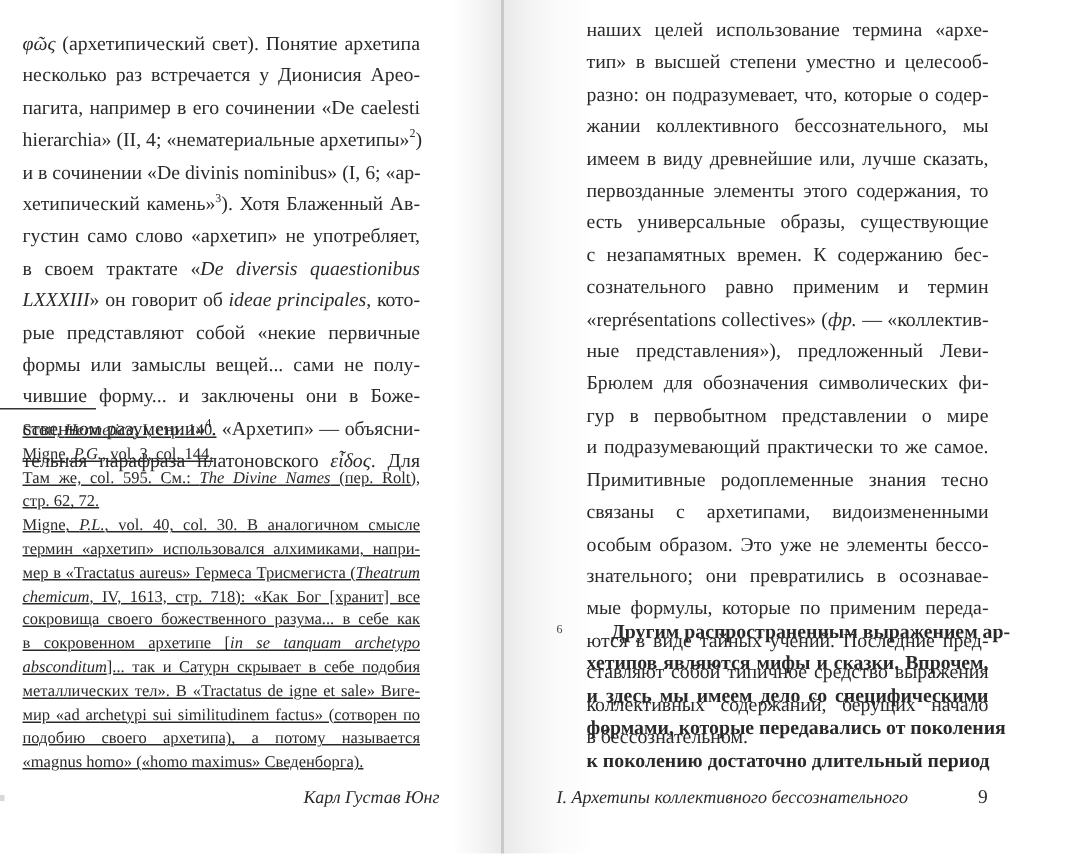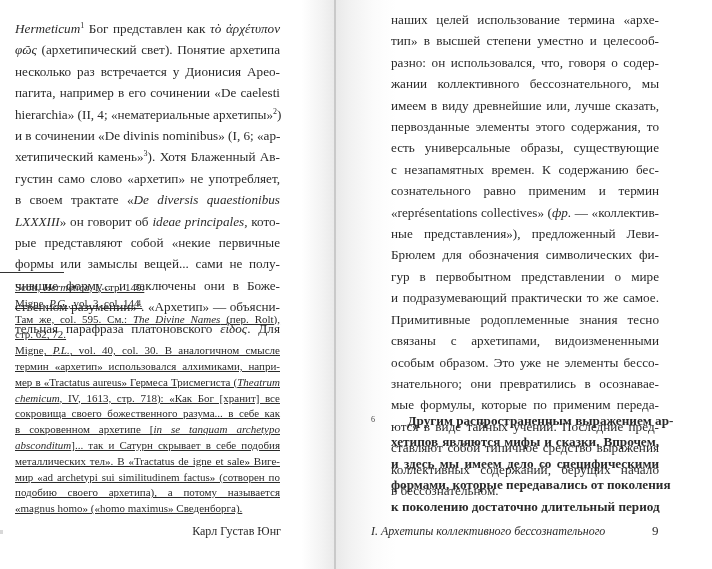--- a/index.html
+++ b/index.html
@@ -45,40 +45,39 @@
     font-size:11px; line-height:15.8px;
   }
   .footnotes .fn { display:block;text-decoration:underline; }
   .footnotes .line { display:block; white-space:nowrap; text-align:justify; text-align-last:justify; }
   .footnotes .line.last { text-align-last:left; }
   .para-num {
     position:absolute; left:35px; top:415px;
     font-size:8px; color:#444;
   }
   .running-left {
-    position:absolute; left:0; width:281px; top:524px; text-align:right;
-    font-size:12px;
+    position:absolute; left:12px; width:281px; top:524px; text-align:right;
+    font-style:italic; font-size:12px;
   }
   .running-right {
     position:absolute; left:35px; top:524px;
     font-style:italic; font-size:12px;
   }
   .page-number {
     position:absolute; left:316px; top:523px; font-size:13px;
   }
   .edge-mark { position:absolute; left:0; top:530px; width:3px; height:4px; background:#d8d8d8; }
 </style>
 </head>
 <body>
 
 <div class="spread">
 
   <div class="page page-left">
     <div class="text-block left-body" id="left-body">
-        <span class="line"><i>Hermeticum</i><sup>1</sup> Бог представлен как <i>τὸ ἀρχέτυπον</i></span>
         <span class="line"><i>φῶς</i> (архетипический свет). Понятие архетипа</span>
         <span class="line">несколько раз встречается у Дионисия Арео-</span>
         <span class="line">пагита, например в его сочинении «De caelesti</span>
         <span class="line">hierarchia» (II, 4; «нематериальные архетипы»<sup>2</sup>)</span>
         <span class="line">и в сочинении «De divinis nominibus» (I, 6; «ар-</span>
         <span class="line">хетипический камень»<sup>3</sup>). Хотя Блаженный Ав-</span>
         <span class="line">густин само слово «архетип» не употребляет,</span>
         <span class="line">в своем трактате «<i>De diversis quaestionibus</i></span>
         <span class="line"><i>LXXXIII</i>» он говорит об <i>ideae principales</i>, кото-</span>
         <span class="line">рые представляют собой «некие первичные</span>
@@ -116,21 +115,21 @@
     <div class="edge-mark"></div>
     <div class="running-left">Карл Густав Юнг</div>
   </div>
 
   <div class="gutter-line"></div>
 
   <div class="page page-right">
     <div class="text-block right-body" id="right-body">
         <span class="line">наших целей использование термина «архе-</span>
         <span class="line">тип» в высшей степени уместно и целесооб-</span>
-        <span class="line">разно: он использовался, что, говоря о содер-</span>
+        <span class="line">разно: он подразумевает, что, которые о содер-</span>
         <span class="line">жании коллективного бессознательного, мы</span>
         <span class="line">имеем в виду древнейшие или, лучше сказать,</span>
         <span class="line">первозданные элементы этого содержания, то</span>
         <span class="line">есть универсальные образы, существующие</span>
         <span class="line">с незапамятных времен. К содержанию бес-</span>
         <span class="line">сознательного равно применим и термин</span>
         <span class="line">«représentations collectives» (<i>фр.</i> — «коллектив-</span>
         <span class="line">ные представления»), предложенный Леви-</span>
         <span class="line">Брюлем для обозначения символических фи-</span>
         <span class="line">гур в первобытном представлении о мире</span>

